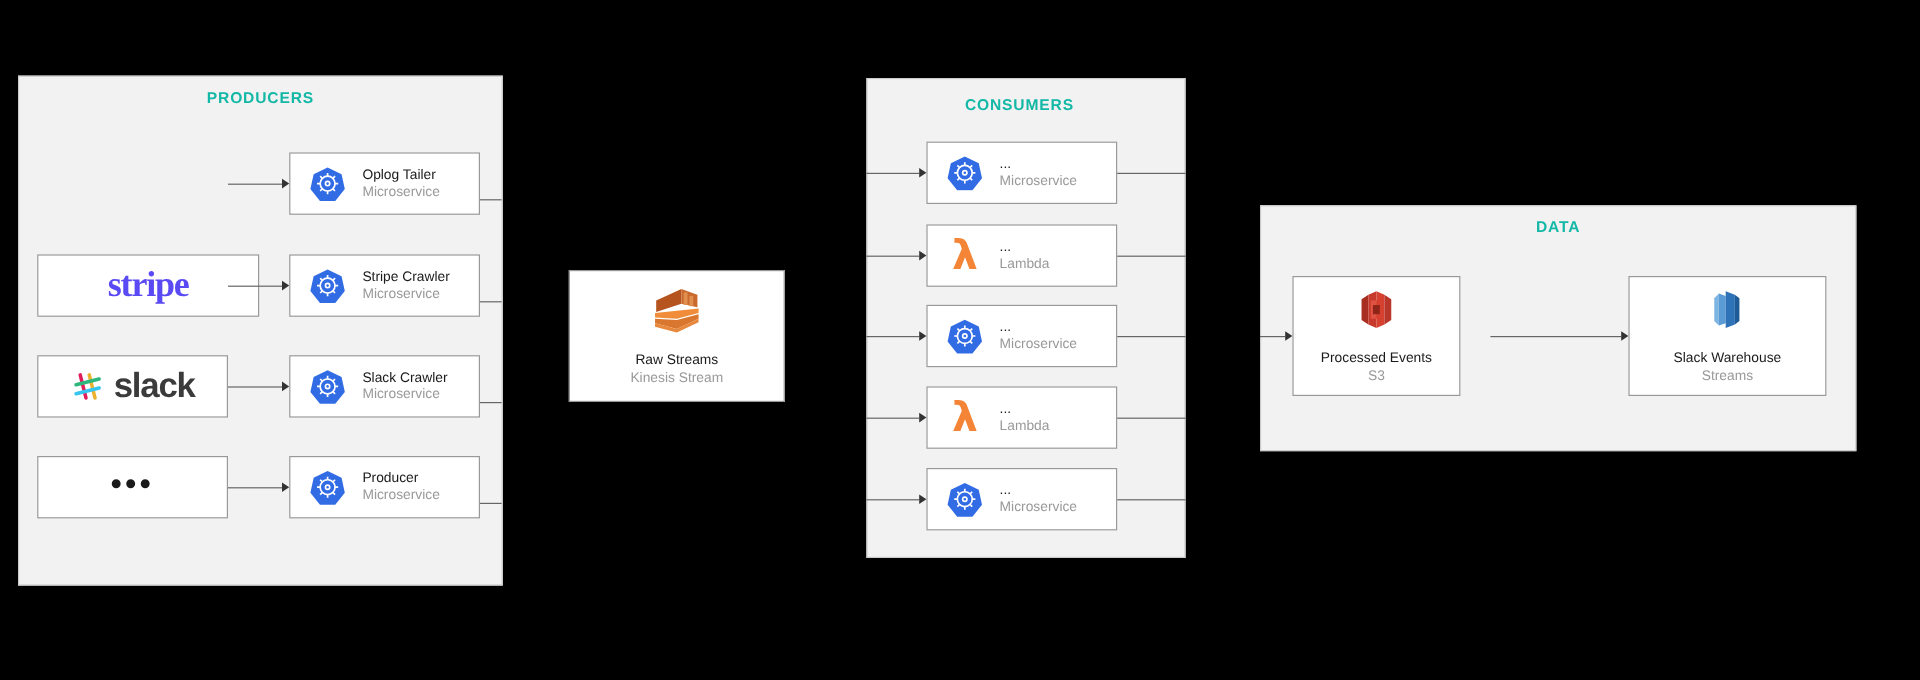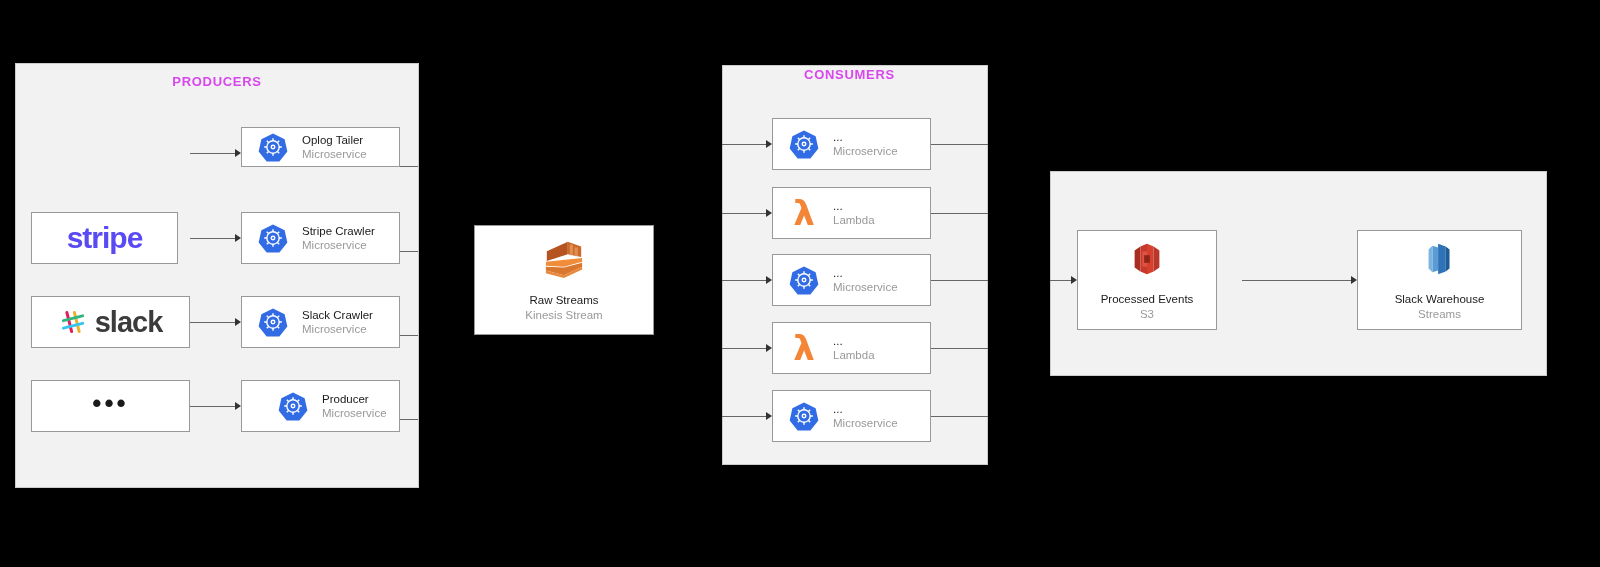--- a/index.html
+++ b/index.html
@@ -4,21 +4,21 @@
 <style>
   html,body{margin:0;padding:0;background:#000;}
   body{width:1600px;height:567px;position:relative;overflow:hidden;
        font-family:"Liberation Sans","DejaVu Sans",sans-serif;}
 
   .canvas{position:absolute;inset:0;}
 
   
   .panel{position:absolute;background:#f2f2f2;border:1px solid #cccccc;box-sizing:border-box;}
   .panel-title{position:absolute;left:0;right:0;text-align:center;
-               font-size:13px;font-weight:bold;letter-spacing:.7px;color:#d946ef;}
+               font-size:13px;font-weight:bold;letter-spacing:.7px;color:#14b8a6;}
 
   
   .node{position:absolute;background:#ffffff;border:1px solid #999999;box-sizing:border-box;}
 
   
   .logo-box{display:flex;align-items:center;justify-content:center;}
 
   
   .svc{display:flex;align-items:center;}
   .svc .ico{width:46px;min-width:46px;display:flex;align-items:center;justify-content:center;margin-left:8px;}
@@ -56,42 +56,42 @@
 </style>
 </head>
 <body>
 
 <div class="canvas">
 
   <div class="panel" style="left:15px;top:63px;width:404px;height:425px;"></div>
   <div class="panel-title" style="left:15px;width:404px;top:74px;">PRODUCERS</div>
 
 
-  <div class="node logo-box" style="left:31px;top:212px;width:147px;height:52px;">
+  <div class="node logo-box" style="left:31px;top:212px;width:185px;height:52px;font-family:Liberation Serif, serif;">
     <span class="stripe">stripe</span>
   </div>
 
   <div class="node logo-box" style="left:31px;top:296px;width:159px;height:52px;">
     <div class="slack">
       <svg width="28" height="28" viewBox="0 0 32 32">
         <rect x="10" y="3" width="3.4" height="26" rx="1.7" transform="rotate(-14 11.7 16)" fill="#e01e5a"></rect>
         <rect x="18.6" y="3" width="3.4" height="26" rx="1.7" transform="rotate(-14 20.3 16)" fill="#ecb22e"></rect>
         <rect x="3" y="10" width="26" height="3.4" rx="1.7" transform="rotate(-14 16 11.7)" fill="#2eb67d"></rect>
         <rect x="3" y="18.6" width="26" height="3.4" rx="1.7" transform="rotate(-14 16 20.3)" fill="#36c5f0"></rect>
         <rect x="12.2" y="12.2" width="7.6" height="7.6" transform="rotate(-14 16 16)" fill="#ffffff" opacity=".0"></rect>
       </svg>
       <span class="sw">slack</span>
     </div>
   </div>
 
   <div class="node logo-box" style="left:31px;top:380px;width:159px;height:52px;">
     <span class="dots">•••</span>
   </div>
 
-  <div class="node svc" style="left:241px;top:127px;width:159px;height:40px;">
+  <div class="node svc" style="left:241px;top:127px;width:159px;height:52px;">
     <span class="ico">
       <svg width="30" height="30" viewBox="0 0 32 32">
         <polygon points="16,1.6 28.4,7.6 31.3,20.9 22.8,31.5 9.2,31.5 0.7,20.9 3.6,7.6" fill="#326ce5"></polygon>
         <g fill="none" stroke="#ffffff" stroke-width="1.5">
           <circle cx="16" cy="16" r="6.6"></circle>
             <circle cx="16" cy="16" r="1.9"></circle>
           <path d="M16 6.6v3M16 22.4v3M6.6 16h3M22.4 16h3M9.4 9.4l2.1 2.1M20.5 20.5l2.1 2.1M22.6 9.4l-2.1 2.1M11.5 20.5l-2.1 2.1"></path>
         </g>
       </svg>
     </span>
@@ -128,21 +128,21 @@
           <path d="M16 6.6v3M16 22.4v3M6.6 16h3M22.4 16h3M9.4 9.4l2.1 2.1M20.5 20.5l2.1 2.1M22.6 9.4l-2.1 2.1M11.5 20.5l-2.1 2.1"></path>
         </g>
       </svg>
     </span>
     <span class="txt">
       <div class="t1">Slack Crawler</div>
       <div class="t2">Microservice</div>
     </span>
   </div>
 
-  <div class="node svc" style="left:241px;top:380px;width:159px;height:52px;padding-left:20px;">
+  <div class="node svc" style="left:241px;top:380px;width:159px;height:52px;">
     <span class="ico">
       <svg width="30" height="30" viewBox="0 0 32 32">
         <polygon points="16,1.6 28.4,7.6 31.3,20.9 22.8,31.5 9.2,31.5 0.7,20.9 3.6,7.6" fill="#326ce5"></polygon>
         <g fill="none" stroke="#ffffff" stroke-width="1.5">
           <circle cx="16" cy="16" r="6.6"></circle>
             <circle cx="16" cy="16" r="1.9"></circle>
           <path d="M16 6.6v3M16 22.4v3M6.6 16h3M22.4 16h3M9.4 9.4l2.1 2.1M20.5 20.5l2.1 2.1M22.6 9.4l-2.1 2.1M11.5 20.5l-2.1 2.1"></path>
         </g>
       </svg>
     </span>
@@ -176,21 +176,21 @@
         <polygon points="5,25 43,21 43,25 24,30 5,29" fill="#f08c3a"></polygon>
         <polygon points="5,30 24,31 43,26 43,30 24,39 5,34" fill="#d9772f"></polygon>
         <polygon points="5,34 24,39 43,30 43,33 24,42 5,37" fill="#e8883c"></polygon>
       </svg>
     </span>
     <div class="t1">Raw Streams</div>
     <div class="t2">Kinesis Stream</div>
   </div>
 
   <div class="panel" style="left:722px;top:65px;width:266px;height:400px;"></div>
-  <div class="panel-title" style="left:722px;width:255px;top:67px;">CONSUMERS</div>
+  <div class="panel-title" style="left:722px;width:255px;top:80px;">CONSUMERS</div>
 
   <div class="node svc" style="left:772px;top:118px;width:159px;height:52px;">
     <span class="ico">
       <svg width="30" height="30" viewBox="0 0 32 32">
         <polygon points="16,1.6 28.4,7.6 31.3,20.9 22.8,31.5 9.2,31.5 0.7,20.9 3.6,7.6" fill="#326ce5"></polygon>
         <g fill="none" stroke="#ffffff" stroke-width="1.5">
           <circle cx="16" cy="16" r="6.6"></circle>
             <circle cx="16" cy="16" r="1.9"></circle>
           <path d="M16 6.6v3M16 22.4v3M6.6 16h3M22.4 16h3M9.4 9.4l2.1 2.1M20.5 20.5l2.1 2.1M22.6 9.4l-2.1 2.1M11.5 20.5l-2.1 2.1"></path>
         </g>
@@ -267,20 +267,21 @@
   <div class="ln h" style="left:722px;top:416px;width:44px;"></div>
   <div class="arrow" style="left:766px;top:412px;"></div>
 
   <div class="ln h" style="left:931px;top:144px;width:57px;"></div>
   <div class="ln h" style="left:931px;top:213px;width:57px;"></div>
   <div class="ln h" style="left:931px;top:280px;width:57px;"></div>
   <div class="ln h" style="left:931px;top:348px;width:57px;"></div>
   <div class="ln h" style="left:931px;top:416px;width:57px;"></div>
 
   <div class="panel" style="left:1050px;top:171px;width:497px;height:205px;"></div>
+  <div class="panel-title" style="left:1050px;width:497px;top:181px;">DATA</div>
 
   <div class="node stack" style="left:1077px;top:230px;width:140px;height:100px;">
     <span class="ico">
       <svg width="40" height="40" viewBox="0 0 42 42">
         <polygon points="8,12 14,8 14,34 8,30" fill="#a82e22"></polygon>
         <polygon points="14,8 21,5 21,37 14,34" fill="#c6392c"></polygon>
         <rect x="16" y="13" width="10" height="16" fill="#e05242"></rect>
         <polygon points="21,5 28,8 28,34 21,37" fill="#d6402f"></polygon>
         <polygon points="28,8 34,12 34,30 28,34" fill="#b8362a"></polygon>
         <rect x="18" y="17" width="6" height="8" fill="#8f2519"></rect>

